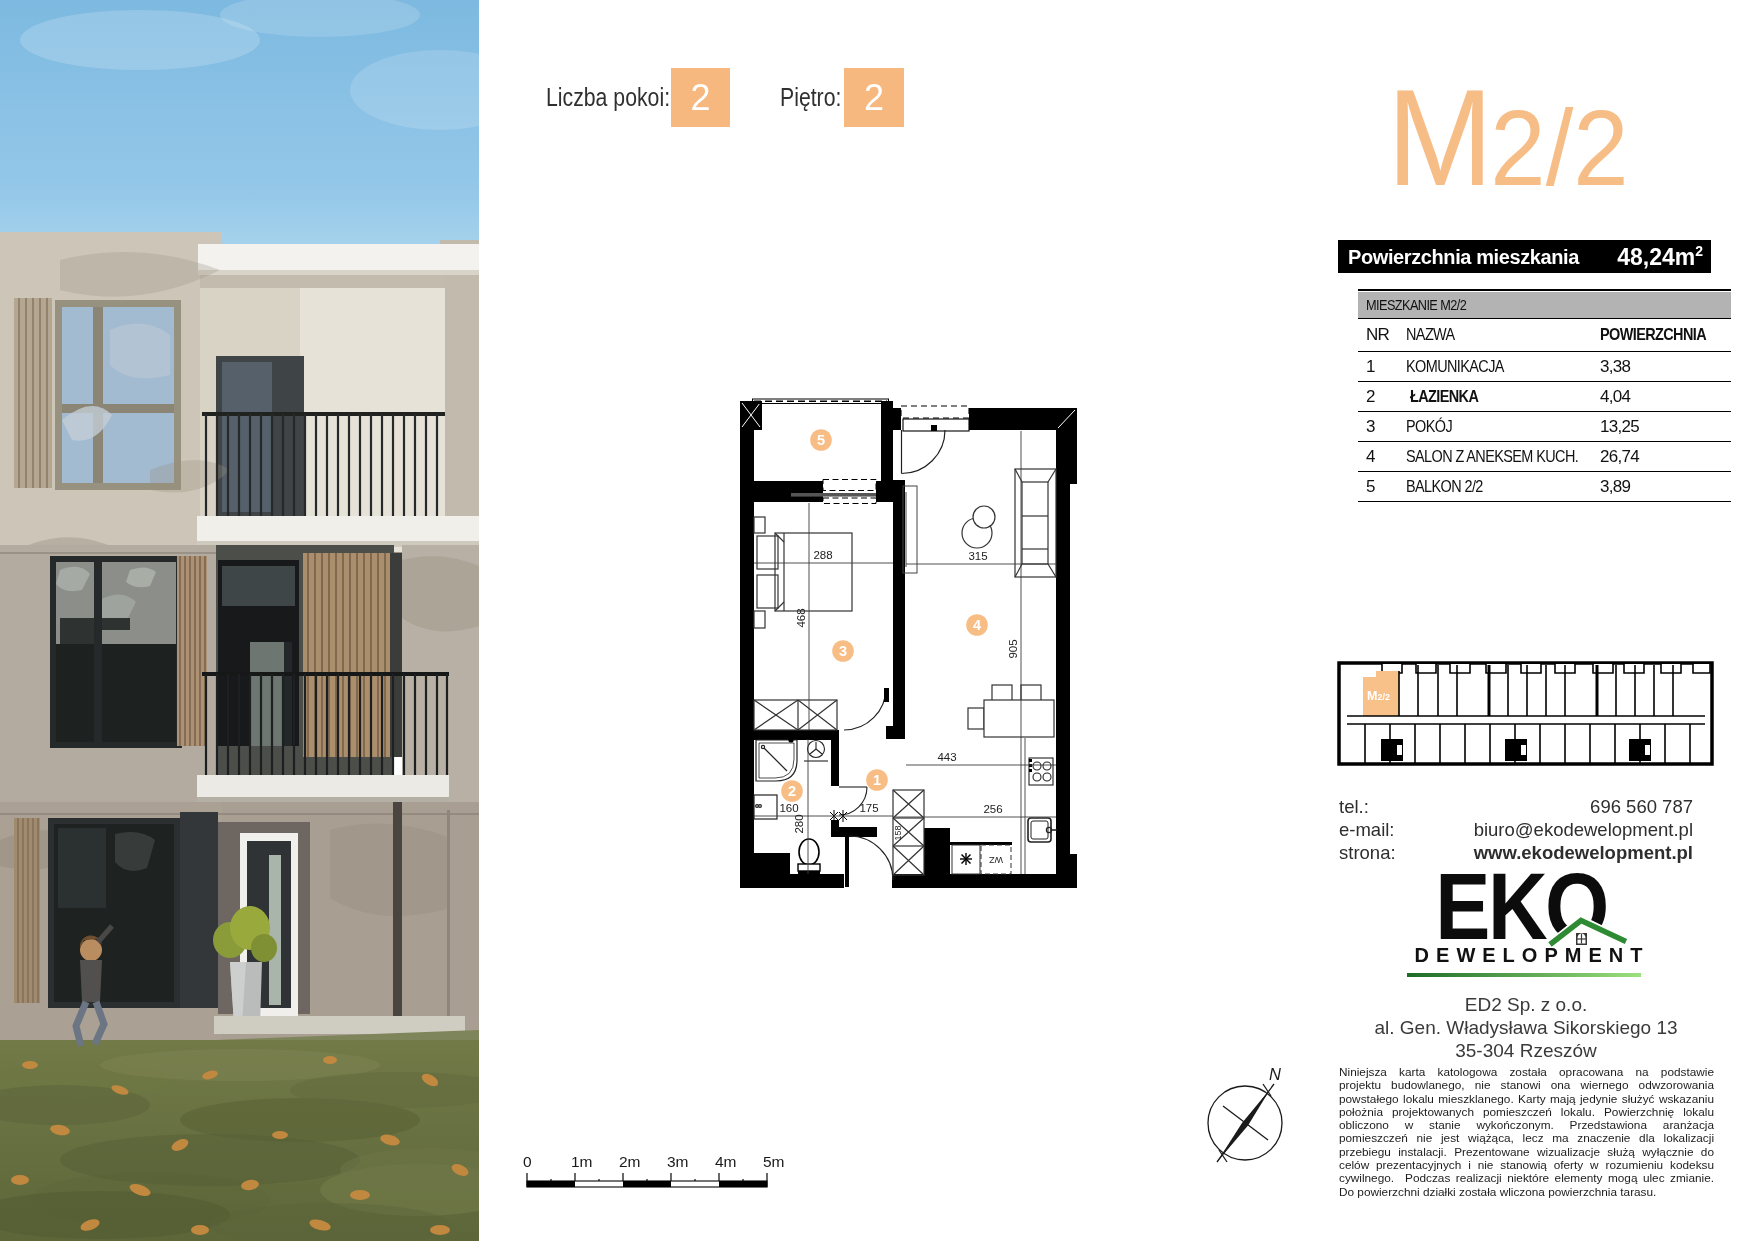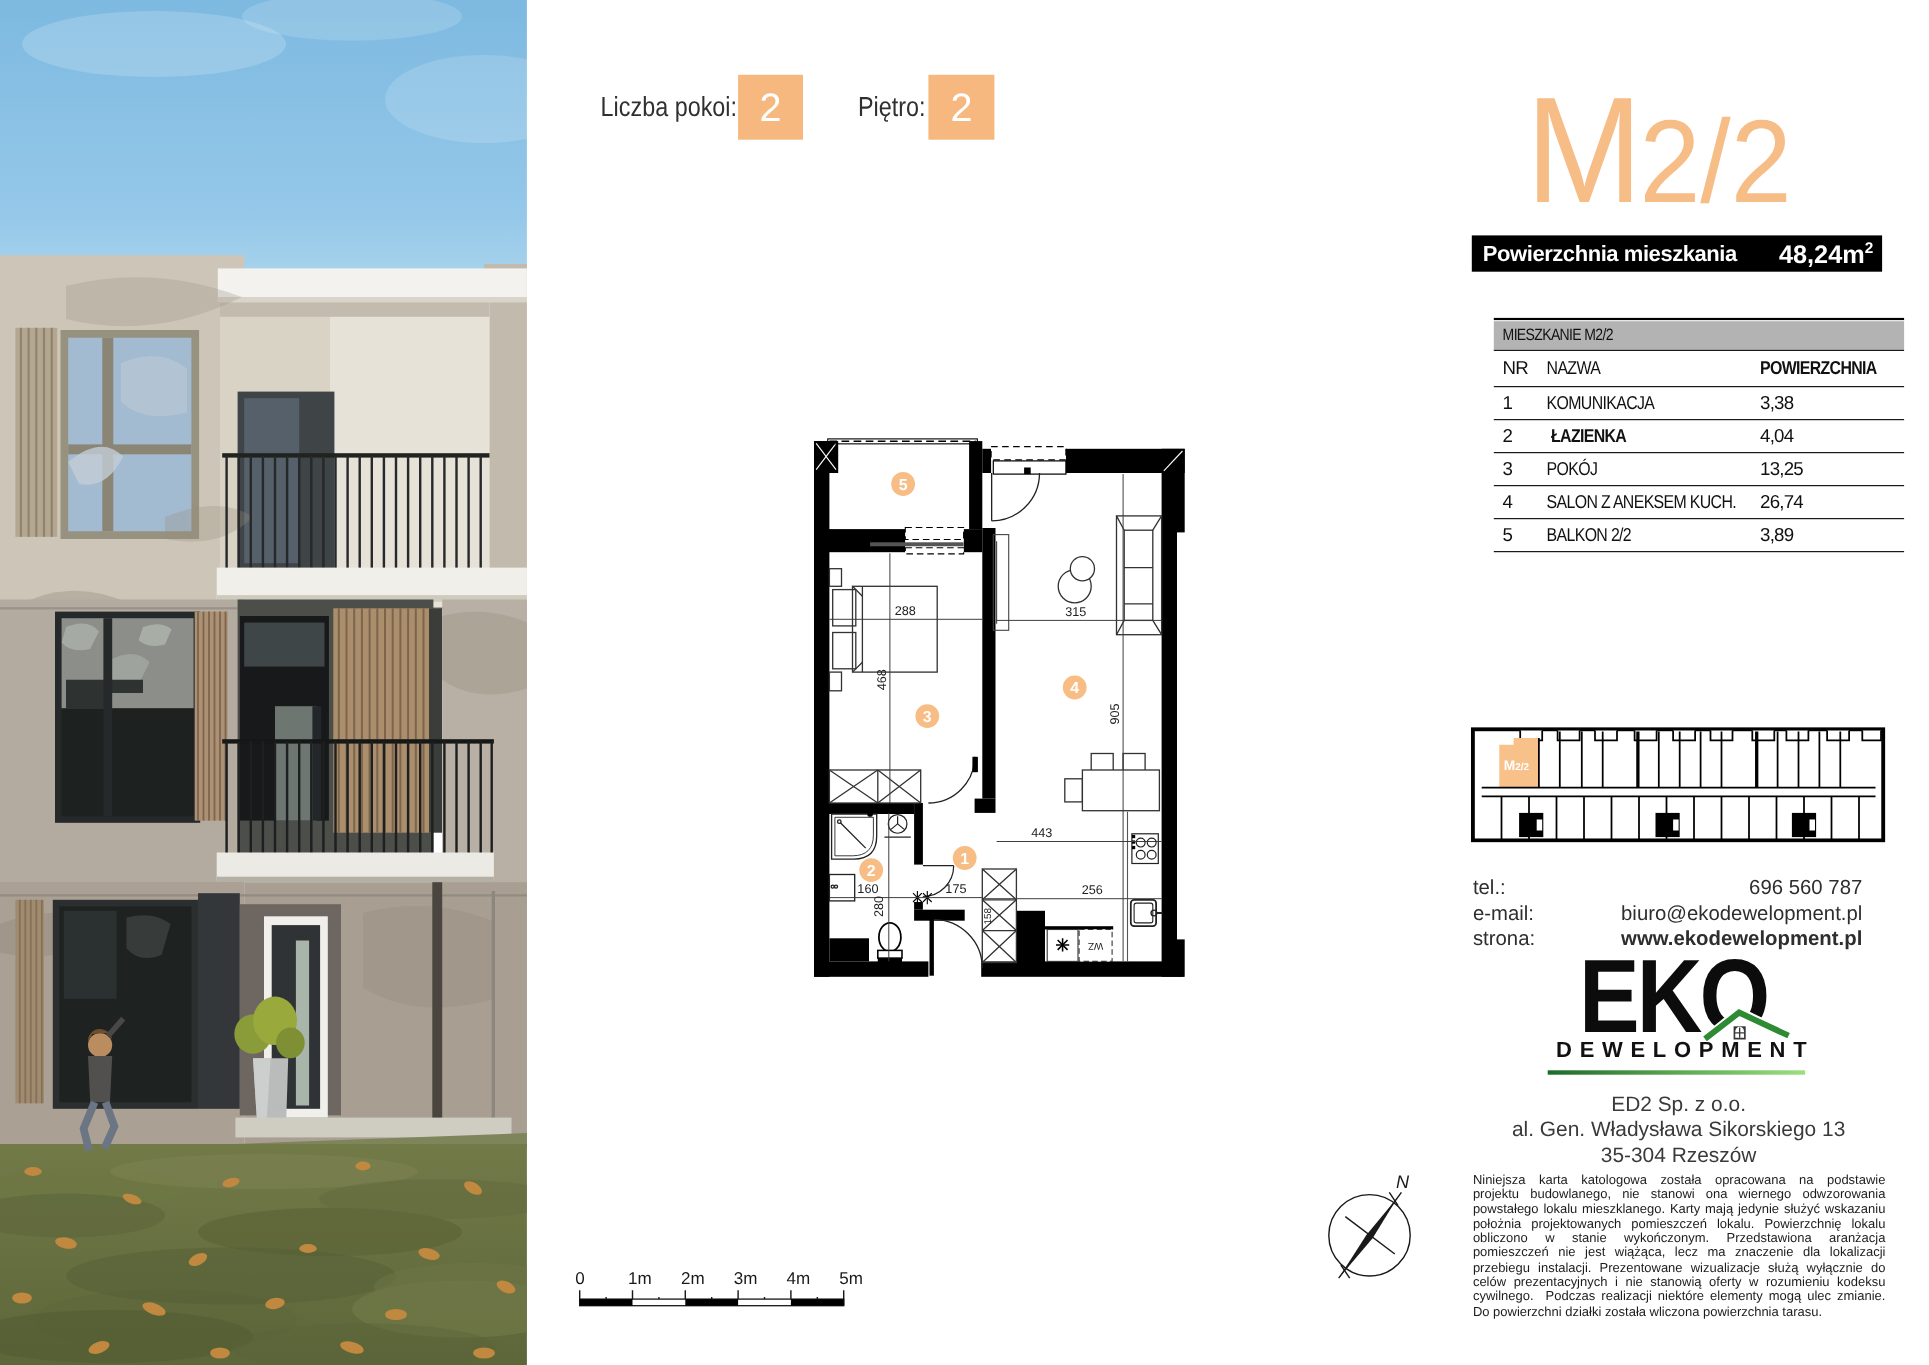--- a/index.html
+++ b/index.html
@@ -258,21 +258,21 @@
 <div class="abs" style="left:546px;top:83px;font-size:25px;color:#303030;transform:scaleX(0.85);transform-origin:left top;white-space:nowrap;">Liczba pokoi:</div>
 
 <div class="abs" style="left:671px;top:68px;width:59px;height:59px;background:#f6b87e;color:#fff;font-size:36px;text-align:center;line-height:59px;">2</div>
 
 <div class="abs" style="left:780px;top:83px;font-size:25px;color:#303030;transform:scaleX(0.85);transform-origin:left top;white-space:nowrap;">Piętro:</div>
 
 <div class="abs" style="left:844px;top:68px;width:60px;height:59px;background:#f6b87e;color:#fff;font-size:36px;text-align:center;line-height:59px;">2</div>
 
 <div class="abs" style="left:1387px;top:59px;color:#f6bd86;white-space:nowrap;transform:scaleX(0.93);transform-origin:left top;"><span style="font-size:137px;letter-spacing:-3px;">M</span><span style="font-size:107px;">2/2</span></div>
 
-<div class="abs" style="left:1338px;top:214px;width:373px;height:33px;background:#000;color:#fff;">
+<div class="abs" style="left:1338px;top:240px;width:373px;height:33px;background:#000;color:#fff;">
   <span style="position:absolute;left:10px;top:6px;font-size:20px;font-weight:bold;letter-spacing:-0.4px;">Powierzchnia mieszkania</span>
   <span style="position:absolute;right:8px;top:3px;font-size:23px;font-weight:bold;">48,24m<sup style="font-size:14px;">2</sup></span>
 </div>
 
 <div class="abs" style="left:1338px;top:289px;width:373px;font-size:17px;color:#111;letter-spacing:-0.7px;margin-left:20px;">
   <div style="height:2px;background:#000;"></div>
   <div style="height:1px;"></div>
   <div style="height:26px;background:#b3b3b3;line-height:26px;padding-left:8px;font-size:15px;"><span class="cx">MIESZKANIE M2/2</span></div>
   <div style="height:1px;background:#000;"></div>
   <div style="position:relative;height:32px;line-height:32px;">

